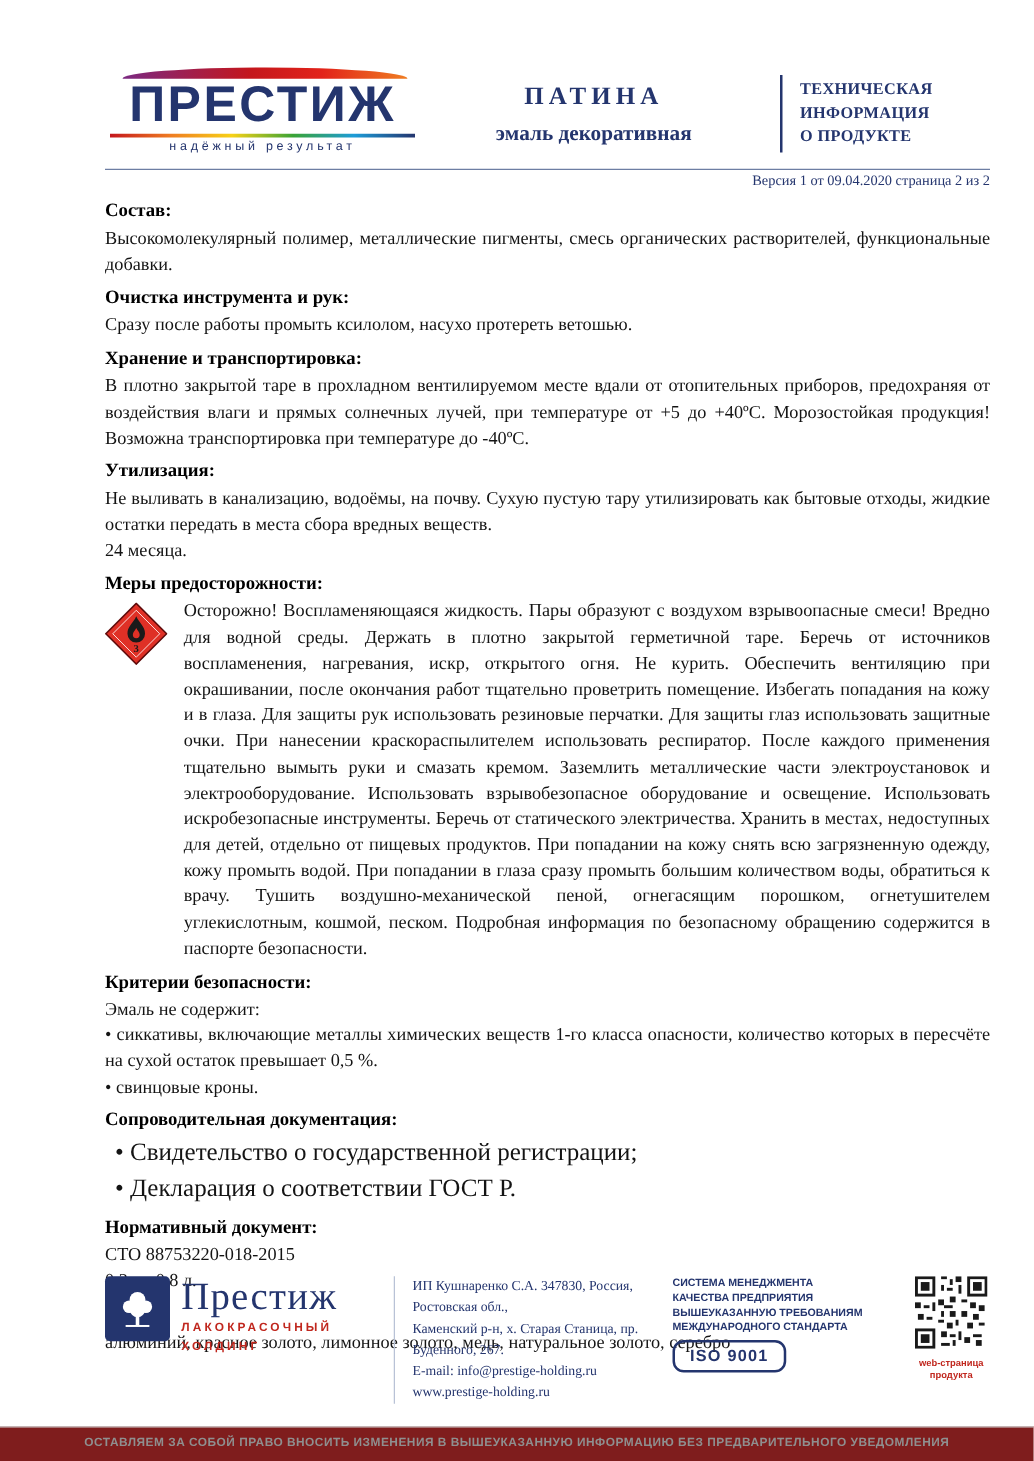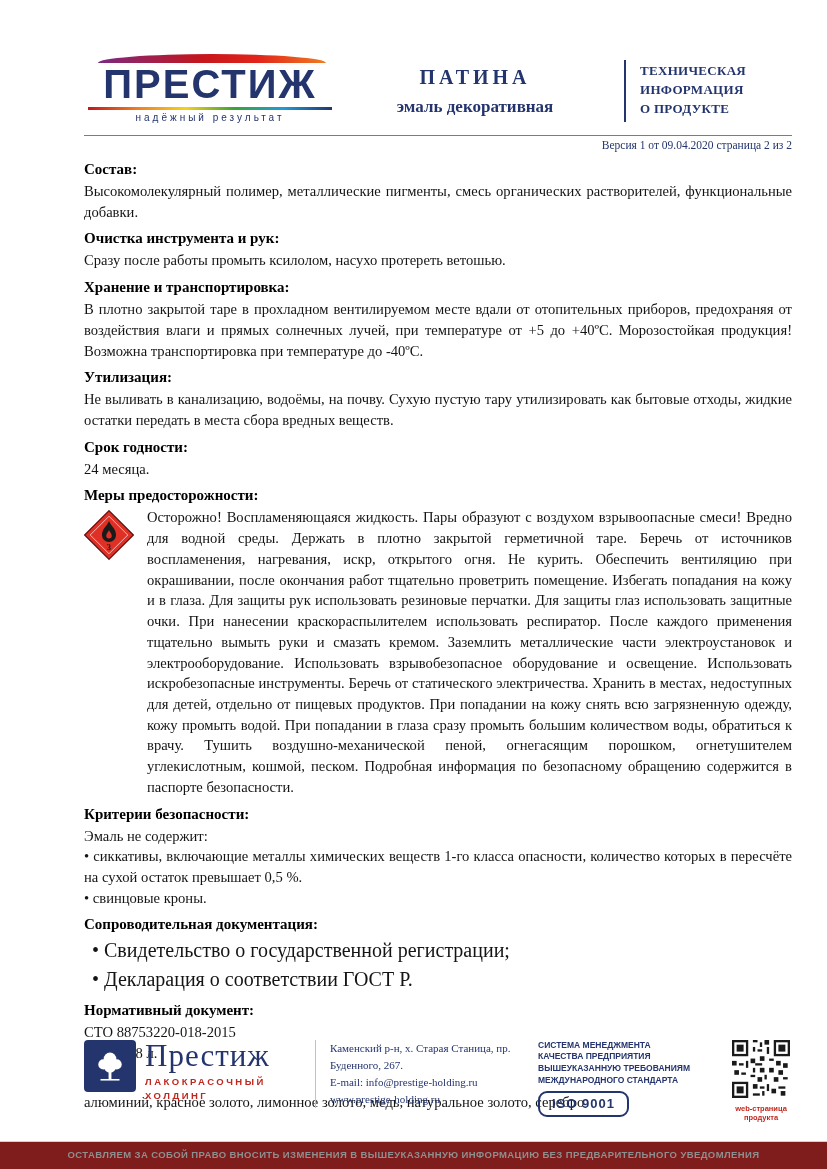--- a/index.html
+++ b/index.html
@@ -139,21 +139,20 @@
       <div class="sec-heading">Хранение и транспортировка:</div>
       <div class="sec-body">В плотно закрытой таре в прохладном вентилируемом месте вдали от отопительных приборов, предохраняя от воздействия влаги и прямых солнечных лучей, при температуре от +5 до +40ºС. Морозостойкая продукция! Возможна транспортировка при температуре до -40ºС.</div>
     </div>
 
     <div>
       <div class="sec-heading">Утилизация:</div>
       <div class="sec-body">Не выливать в канализацию, водоёмы, на почву. Сухую пустую тару утилизировать как бытовые отходы, жидкие остатки передать в места сбора вредных веществ.</div>
     </div>
 
     <div>
-      <div class="sec-heading">Срок годности:</div>
       <div class="sec-body">24 месяца.</div>
     </div>
 
     <div>
       <div class="sec-heading">Меры предосторожности:</div>
       <div class="precautions">
         <div class="hazard-cell">
           <svg width="50" height="50" viewBox="0 0 64 64">
             <rect x="10" y="10" width="44" height="44" transform="rotate(45 32 32)" fill="#df3026" stroke="#5e0a0a" stroke-width="1.5"></rect>
             <rect x="15" y="15" width="34" height="34" transform="rotate(45 32 32)" fill="none" stroke="#ffffff" stroke-width="0.8"></rect>
@@ -214,20 +213,21 @@
     <div>
       <div class="f-logo-name">Престиж</div>
       <div class="f-logo-sub">
         <div>ЛАКОКРАСОЧНЫЙ</div>
         <div>ХОЛДИНГ</div>
       </div>
     </div>
   </div>
 
   <div class="f-address">
+    <div>ИП Кушнаренко С.А. 347830, Россия, Ростовская обл.,</div>
     <div>Каменский р-н, х. Старая Станица, пр. Буденного, 267.</div>
     <div>E-mail: info@prestige-holding.ru</div>
     <div>www.prestige-holding.ru</div>
   </div>
 
   <div class="f-iso">
     <div>СИСТЕМА МЕНЕДЖМЕНТА</div>
     <div>КАЧЕСТВА ПРЕДПРИЯТИЯ</div>
     <div>ВЫШЕУКАЗАННУЮ ТРЕБОВАНИЯМ</div>
     <div>МЕЖДУНАРОДНОГО СТАНДАРТА</div>

